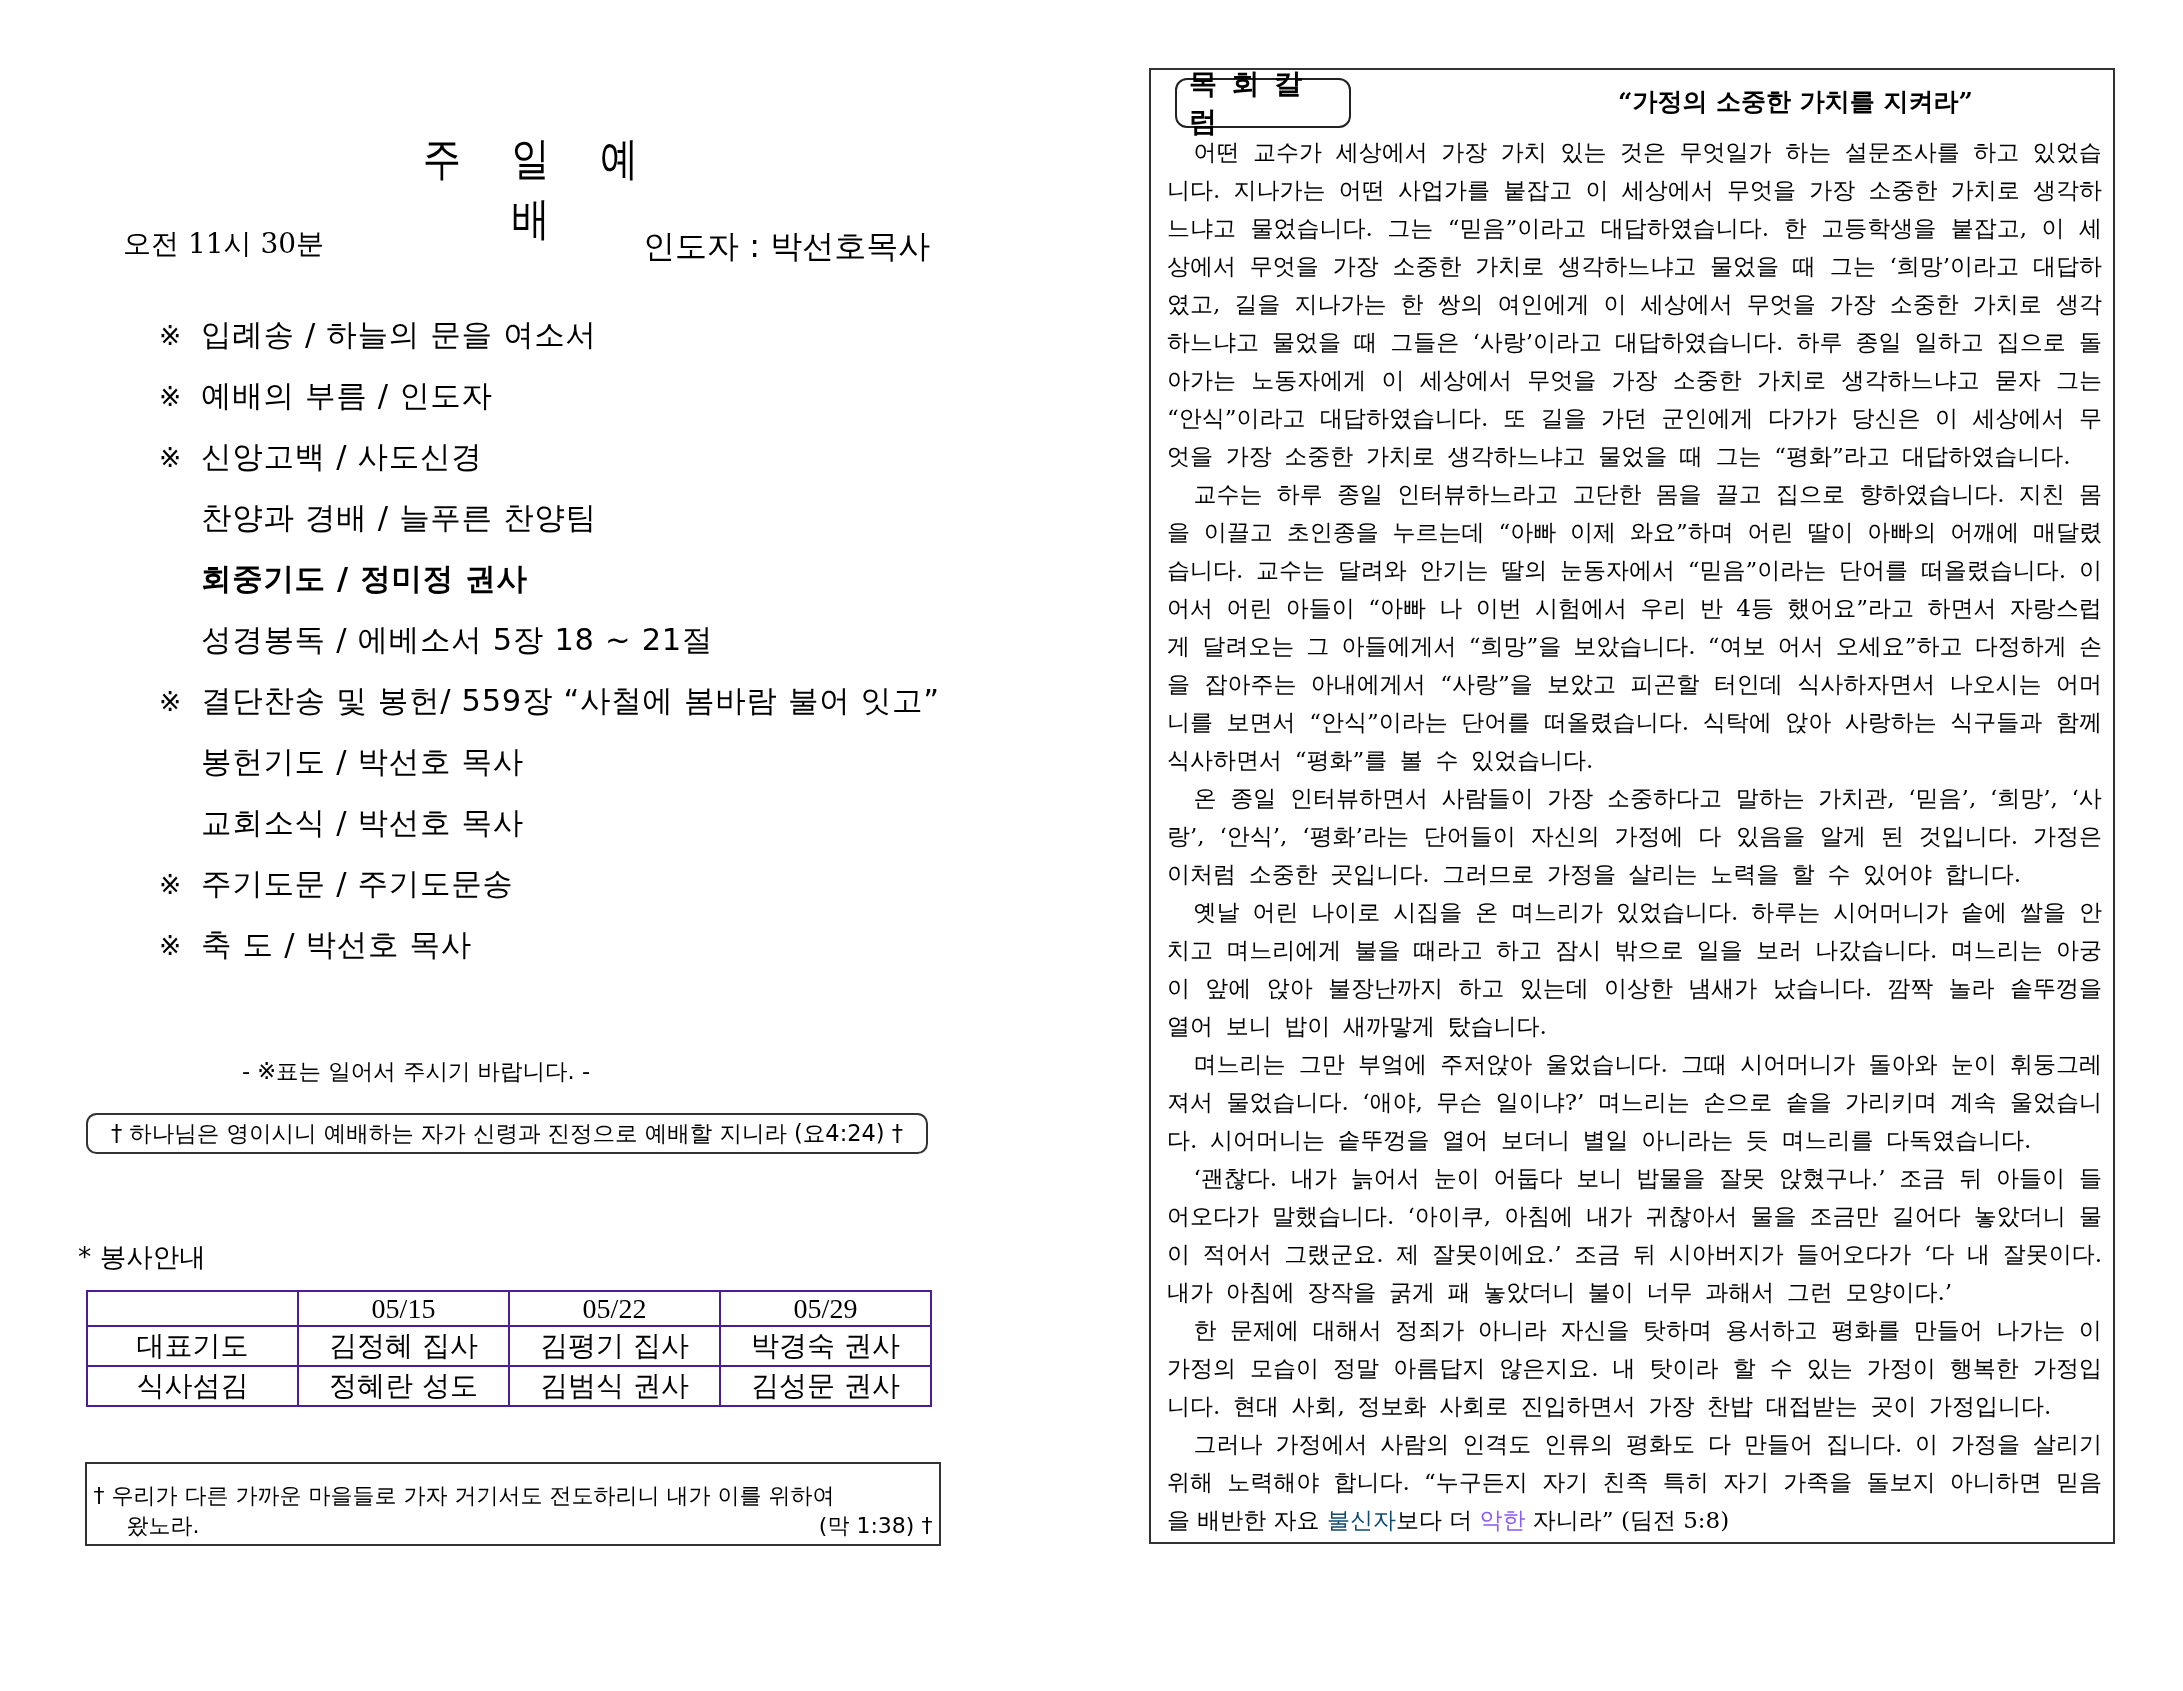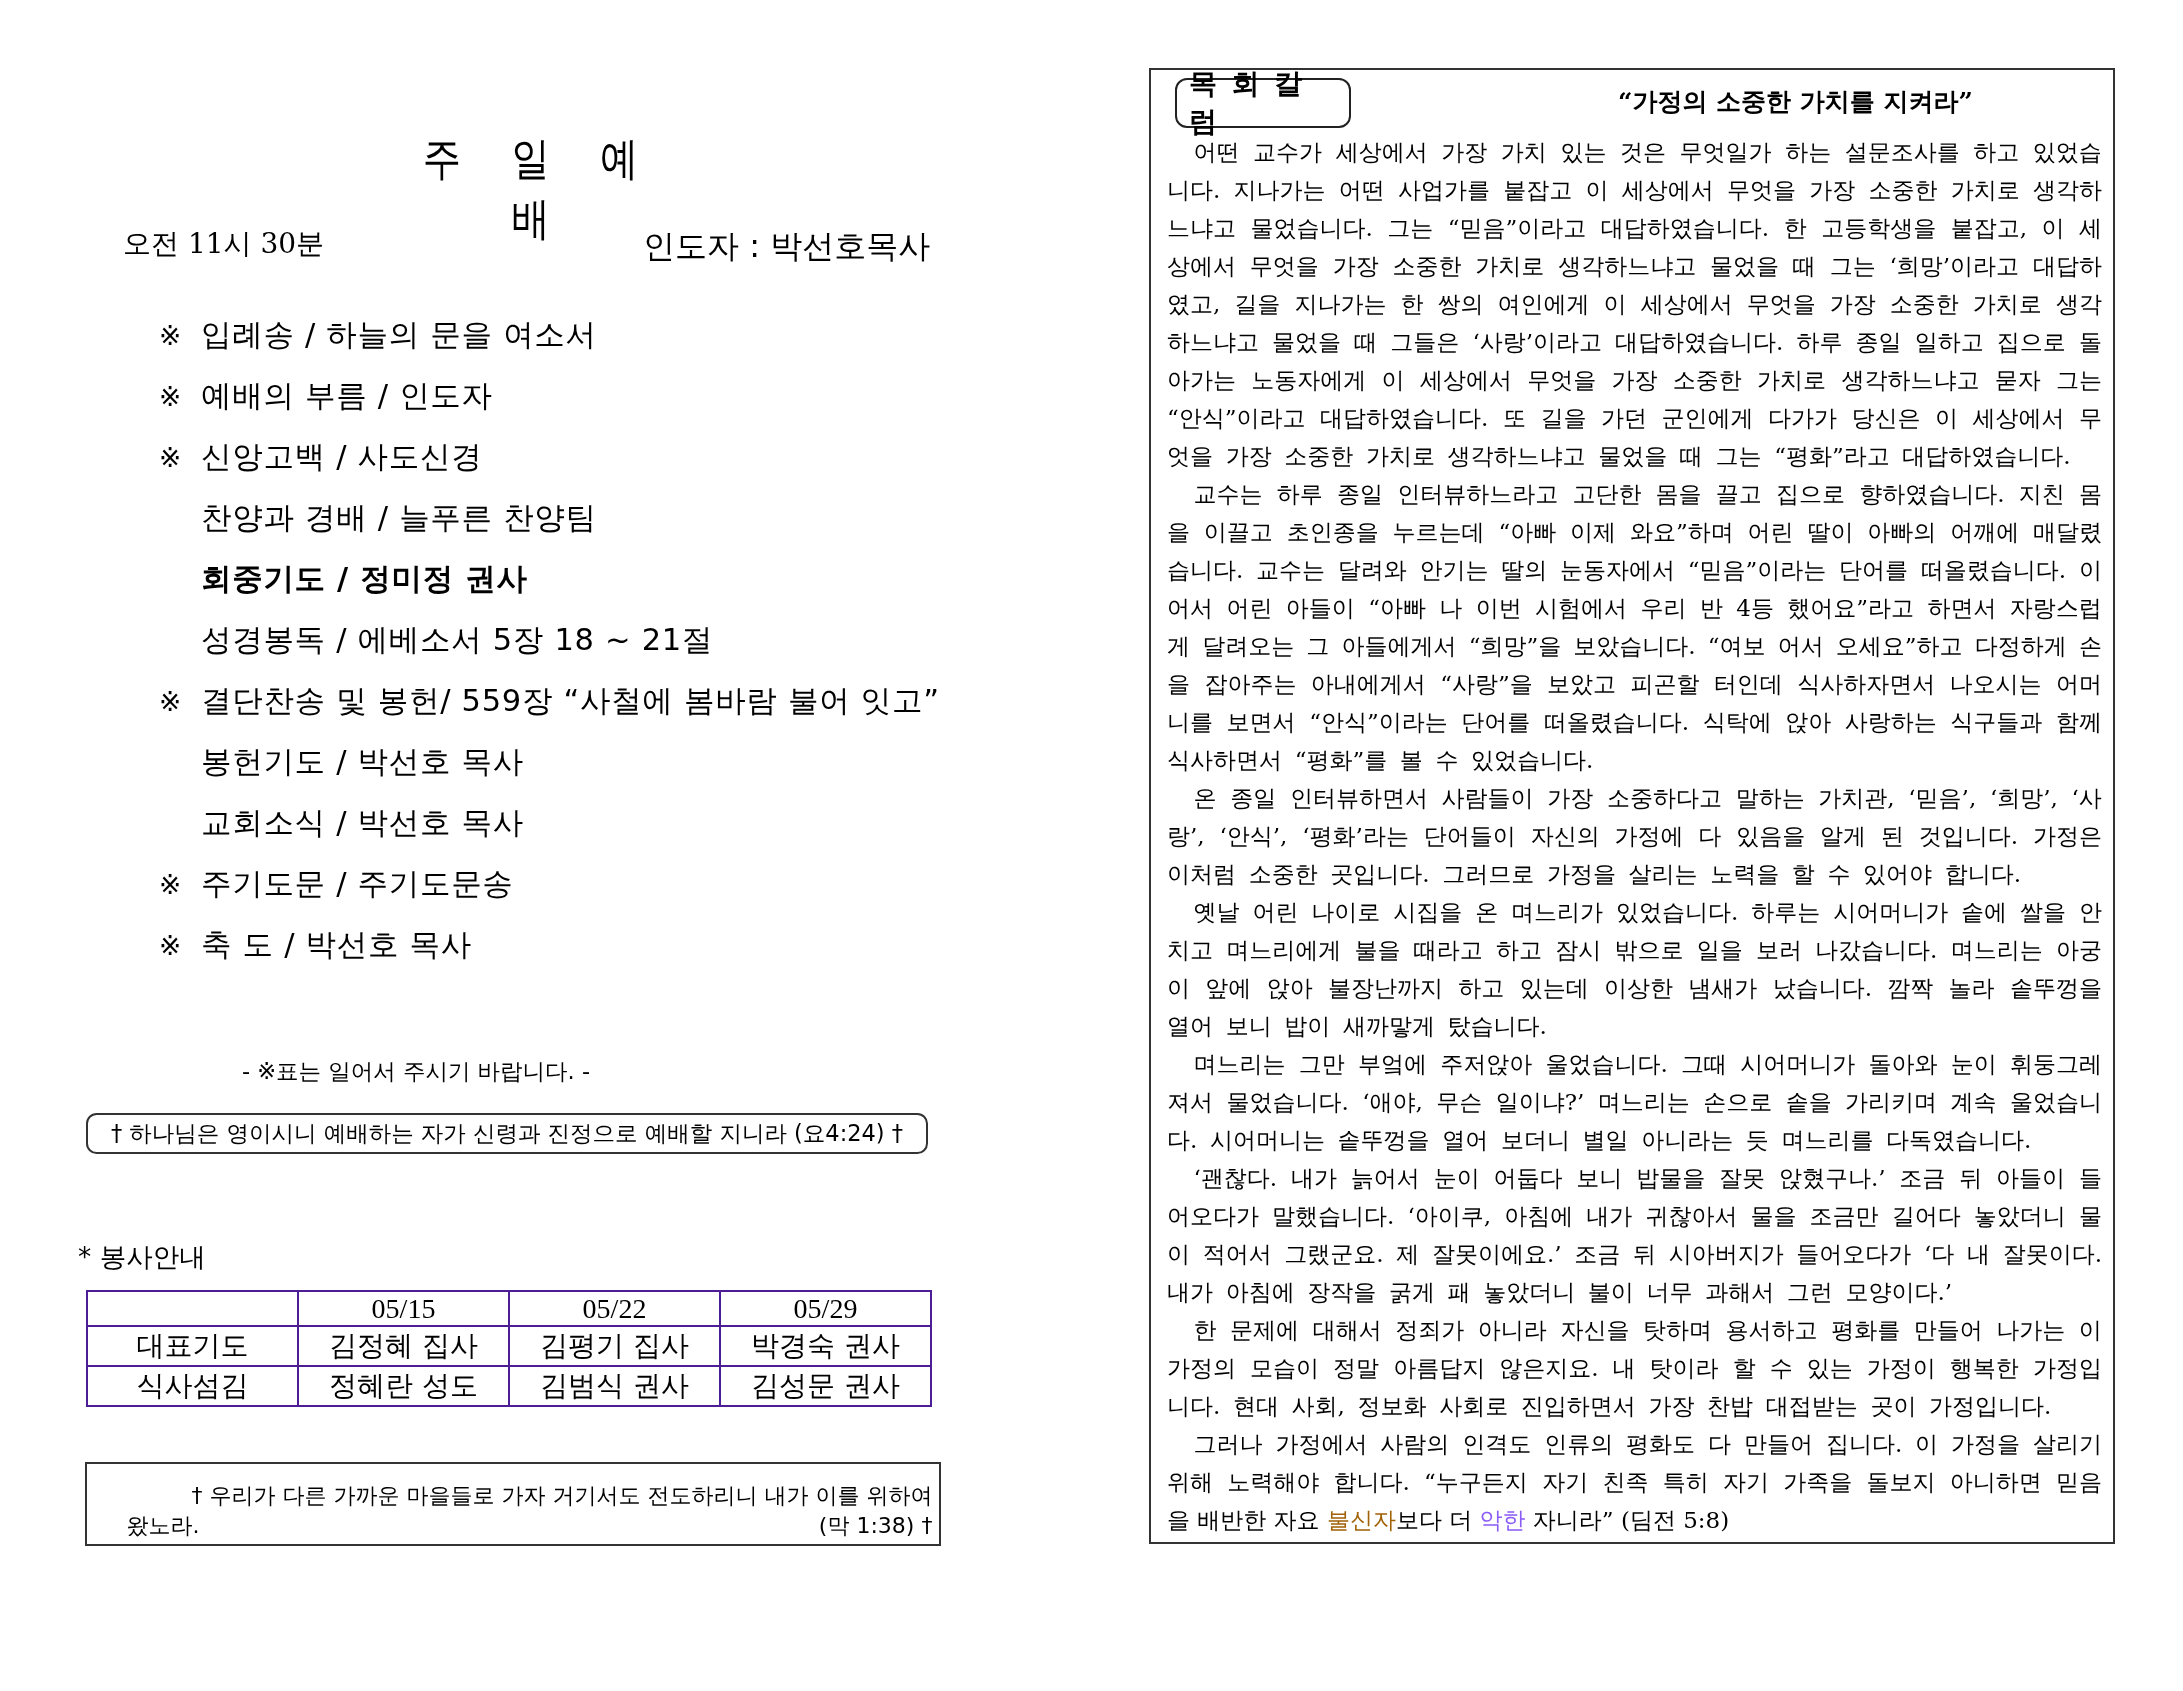--- a/index.html
+++ b/index.html
@@ -24,39 +24,39 @@
   .verse1 { position:absolute; left:86px; top:1113px; width:842px; height:41px;
             border:2px solid #333; border-radius:10.6px; font-size:22.5px;
             display:flex; align-items:center; justify-content:center; box-sizing:border-box; white-space:nowrap; }
 
   .serve-title { position:absolute; left:78px; top:1239px; font-size:26.5px; }
   table.serve { position:absolute; left:86px; top:1290px; width:846px; border-collapse:collapse; font-size:28px; }
   table.serve td { border:2px solid #4c1d95; height:33px; text-align:center; padding:0; width:25%; }
   table.serve tr.head td { font-family:"Liberation Serif","DejaVu Serif",serif; }
 
   .verse2 { position:absolute; left:85px; top:1462px; width:856px; height:84px;
-            border:2px solid #333; box-sizing:border-box; font-size:22px; padding:17px 6.6px 0 6.6px;text-align:right; }
+            border:2px solid #333; box-sizing:border-box; font-size:22px; padding:17px 6.6px 0 6.6px; }
   .verse2 .l1 { display:block; white-space:nowrap; }
   .verse2 .l2 { display:flex; justify-content:space-between; padding-left:33px; white-space:nowrap; }
 
   
   .column-box { position:absolute; left:1149px; top:68px; width:966px; height:1476px;
                 border:2px solid #333; box-sizing:border-box; }
   .column-label { position:absolute; left:1175px; top:78px; width:176px; height:50px;
                   border:2px solid #222; border-radius:12px; box-sizing:border-box;
                   display:flex; align-items:center; justify-content:center;
                   font-size:28px; font-weight:bold; letter-spacing:14.6px; padding-left:12px; }
   .column-title { position:absolute; left:1618px; top:85px; font-size:25px; font-weight:bold; white-space:nowrap; }
   .column-body { position:absolute; left:1167px; top:133px; width:935px; }
   .column-line { height:38px; line-height:38px; font-size:23px; white-space:nowrap;
                  display:flex; justify-content:space-between; }
   .column-line.indent { padding-left:26.5px; }
   .column-line.last { justify-content:flex-start; }
   .column-line.last span { margin-right:0.55em; }
-  .red { color:#a16207; }
+  .red { color:#0c4a6e; }
   .blue { color:#8b5cf6; }
 </style>
 </head>
 <body>
 
 <div class="title serif">주 일 예 배</div>
 <div class="time serif">오전 11시 30분</div>
 <div class="leader sans">인도자 : 박선호목사</div>
 
 <div class="order sans" id="order-list">

